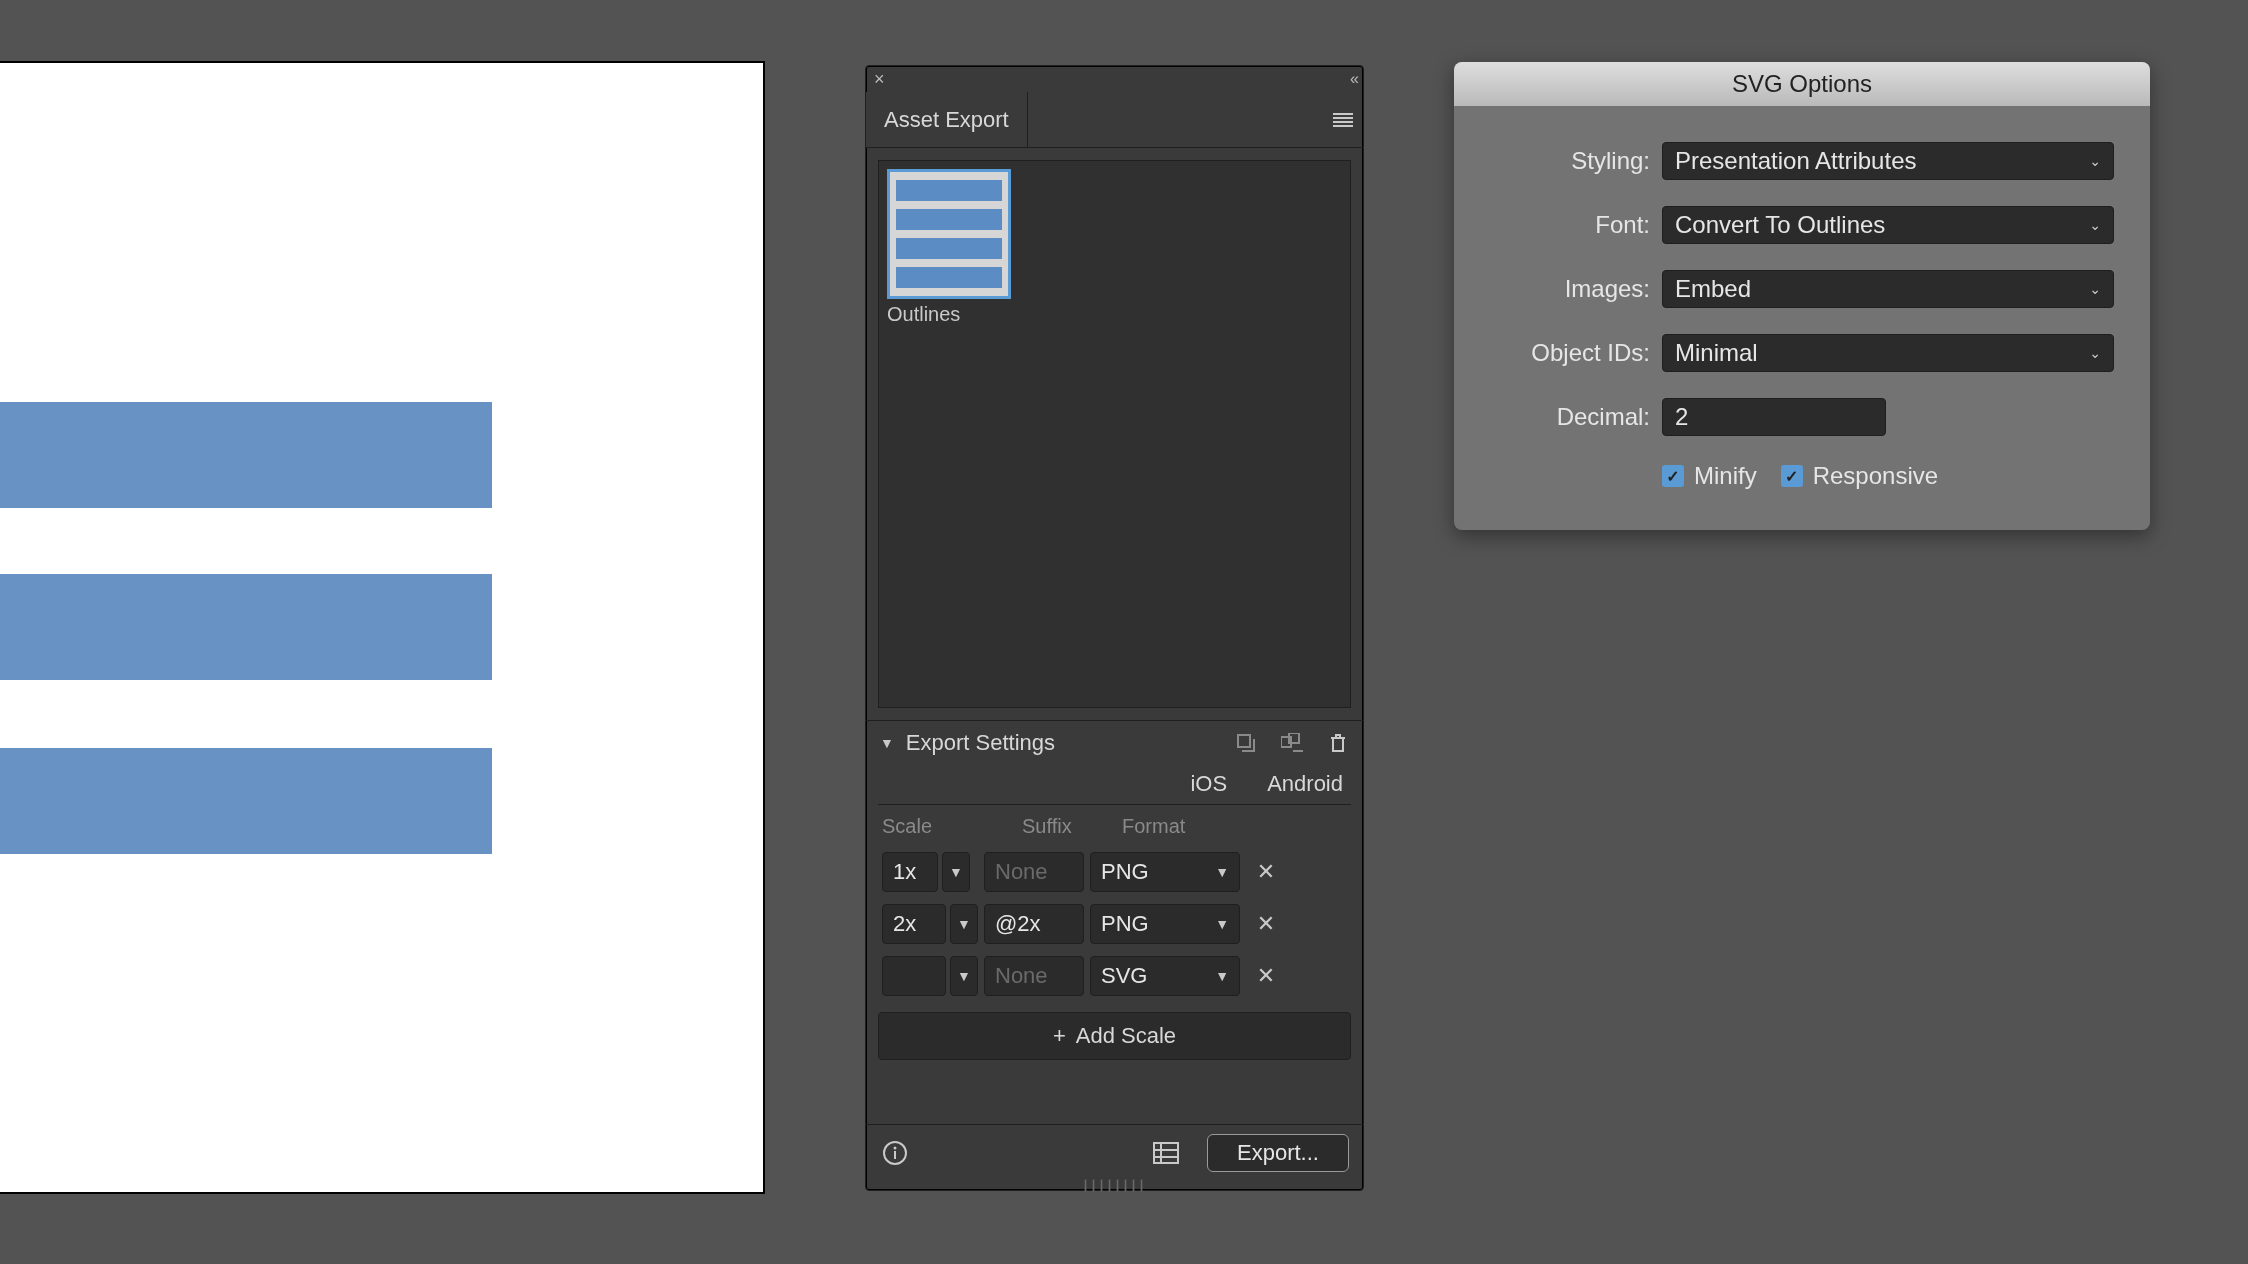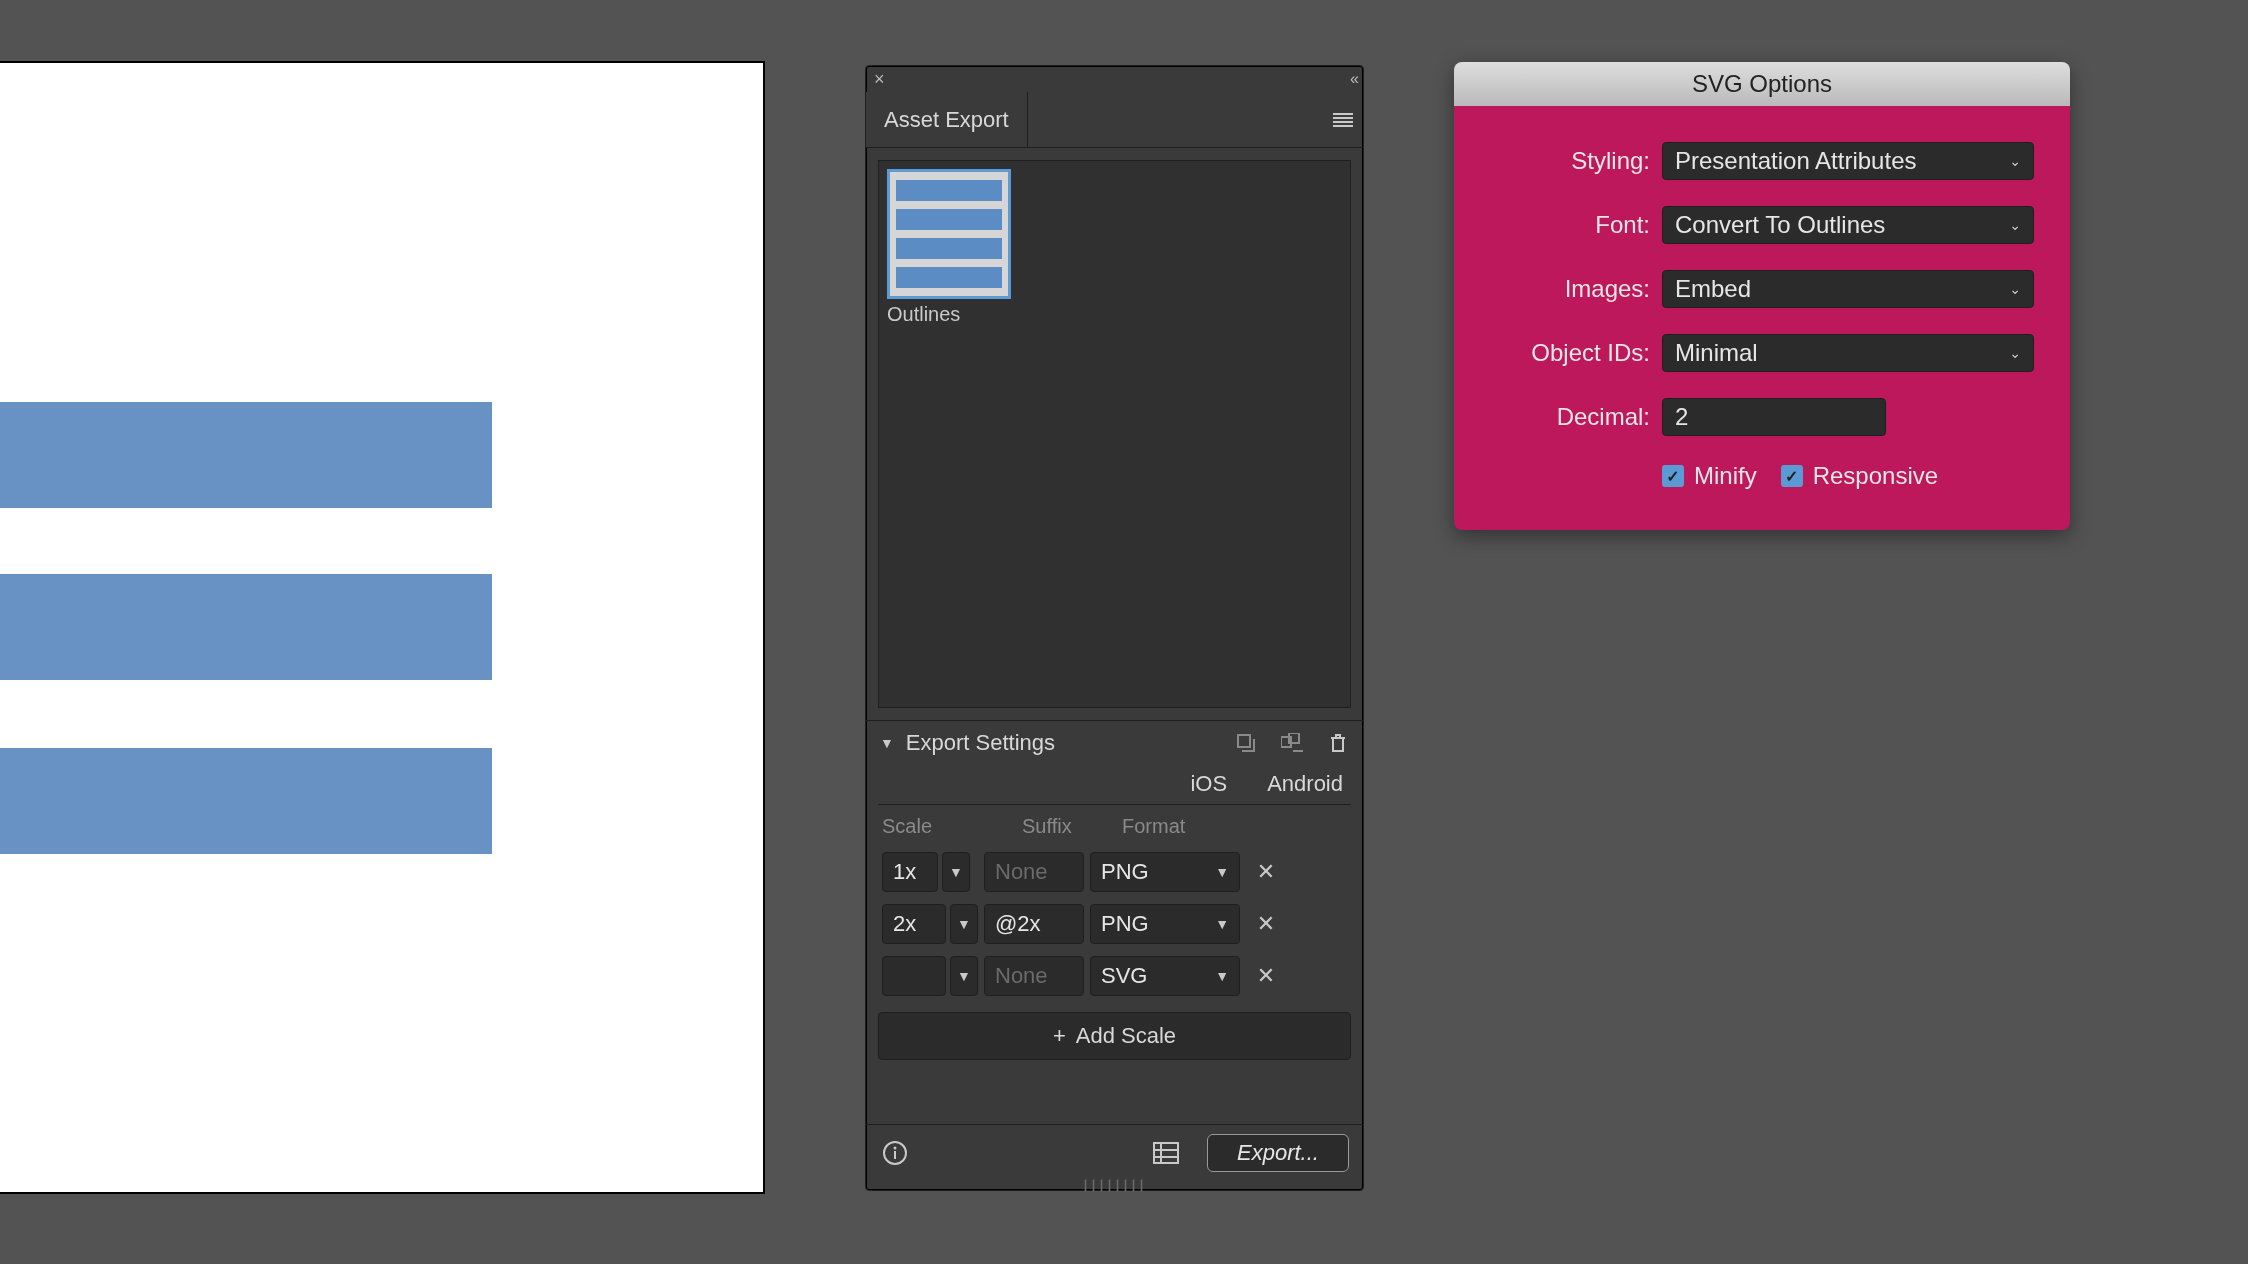--- a/index.html
+++ b/index.html
@@ -190,21 +190,20 @@
   }
 
   .panel-footer {
     margin-top: auto;
     height: 56px;
     border-top: 1px solid #1f1f1f;
     display: flex;
     align-items: center;
     padding: 0 14px;
     gap: 26px;
-    font-style: italic;
   }
   .panel-footer .spacer { flex: 1; }
   .footer-icon {
     width: 30px; height: 30px;
     display: flex; align-items: center; justify-content: center;
     color: #c9c9c9; font-size: 24px;
   }
   .export-btn {
     width: 142px;
     height: 38px;
@@ -226,22 +225,22 @@
     color: #6a6a6a;
     font-size: 10px;
     letter-spacing: 2px;
   }
 
   
   .dialog {
     position: absolute;
     left: 1454px;
     top: 62px;
-    width: 616px;
-    background: #be185d;
+    width: 696px;
+    background: #737373;
     border-radius: 8px;
     overflow: hidden;
     box-shadow: 0 6px 20px rgba(0,0,0,0.4);
   }
   .dialog-title {
     height: 44px;
     background: linear-gradient(#dedede, #b9b9b9);
     display: flex;
     align-items: center;
     justify-content: center;

